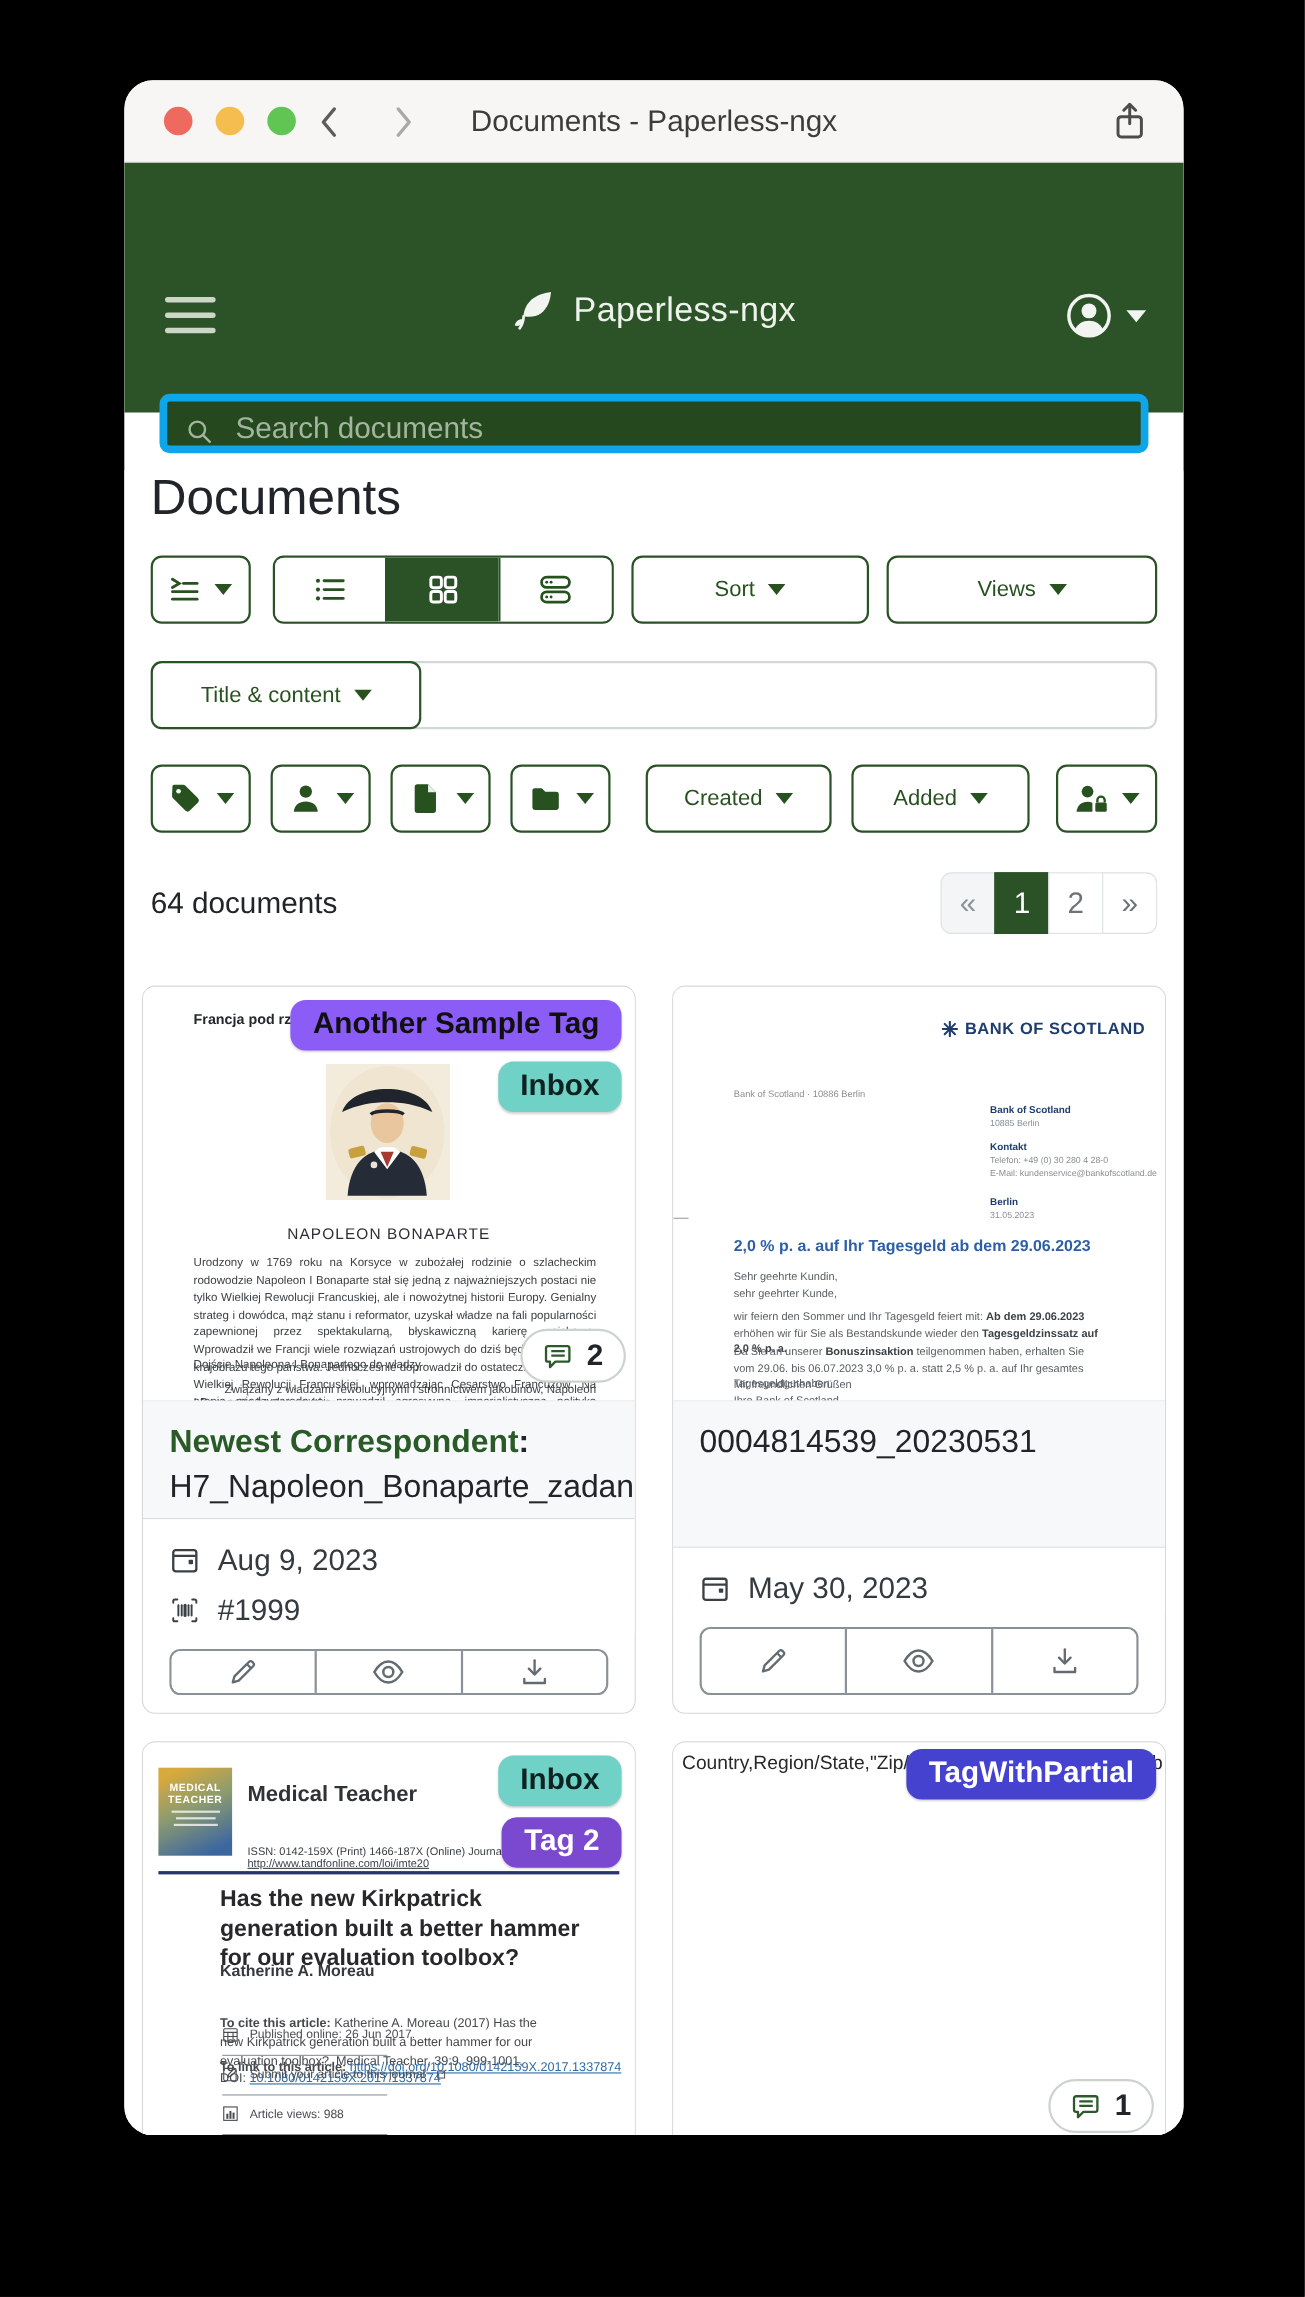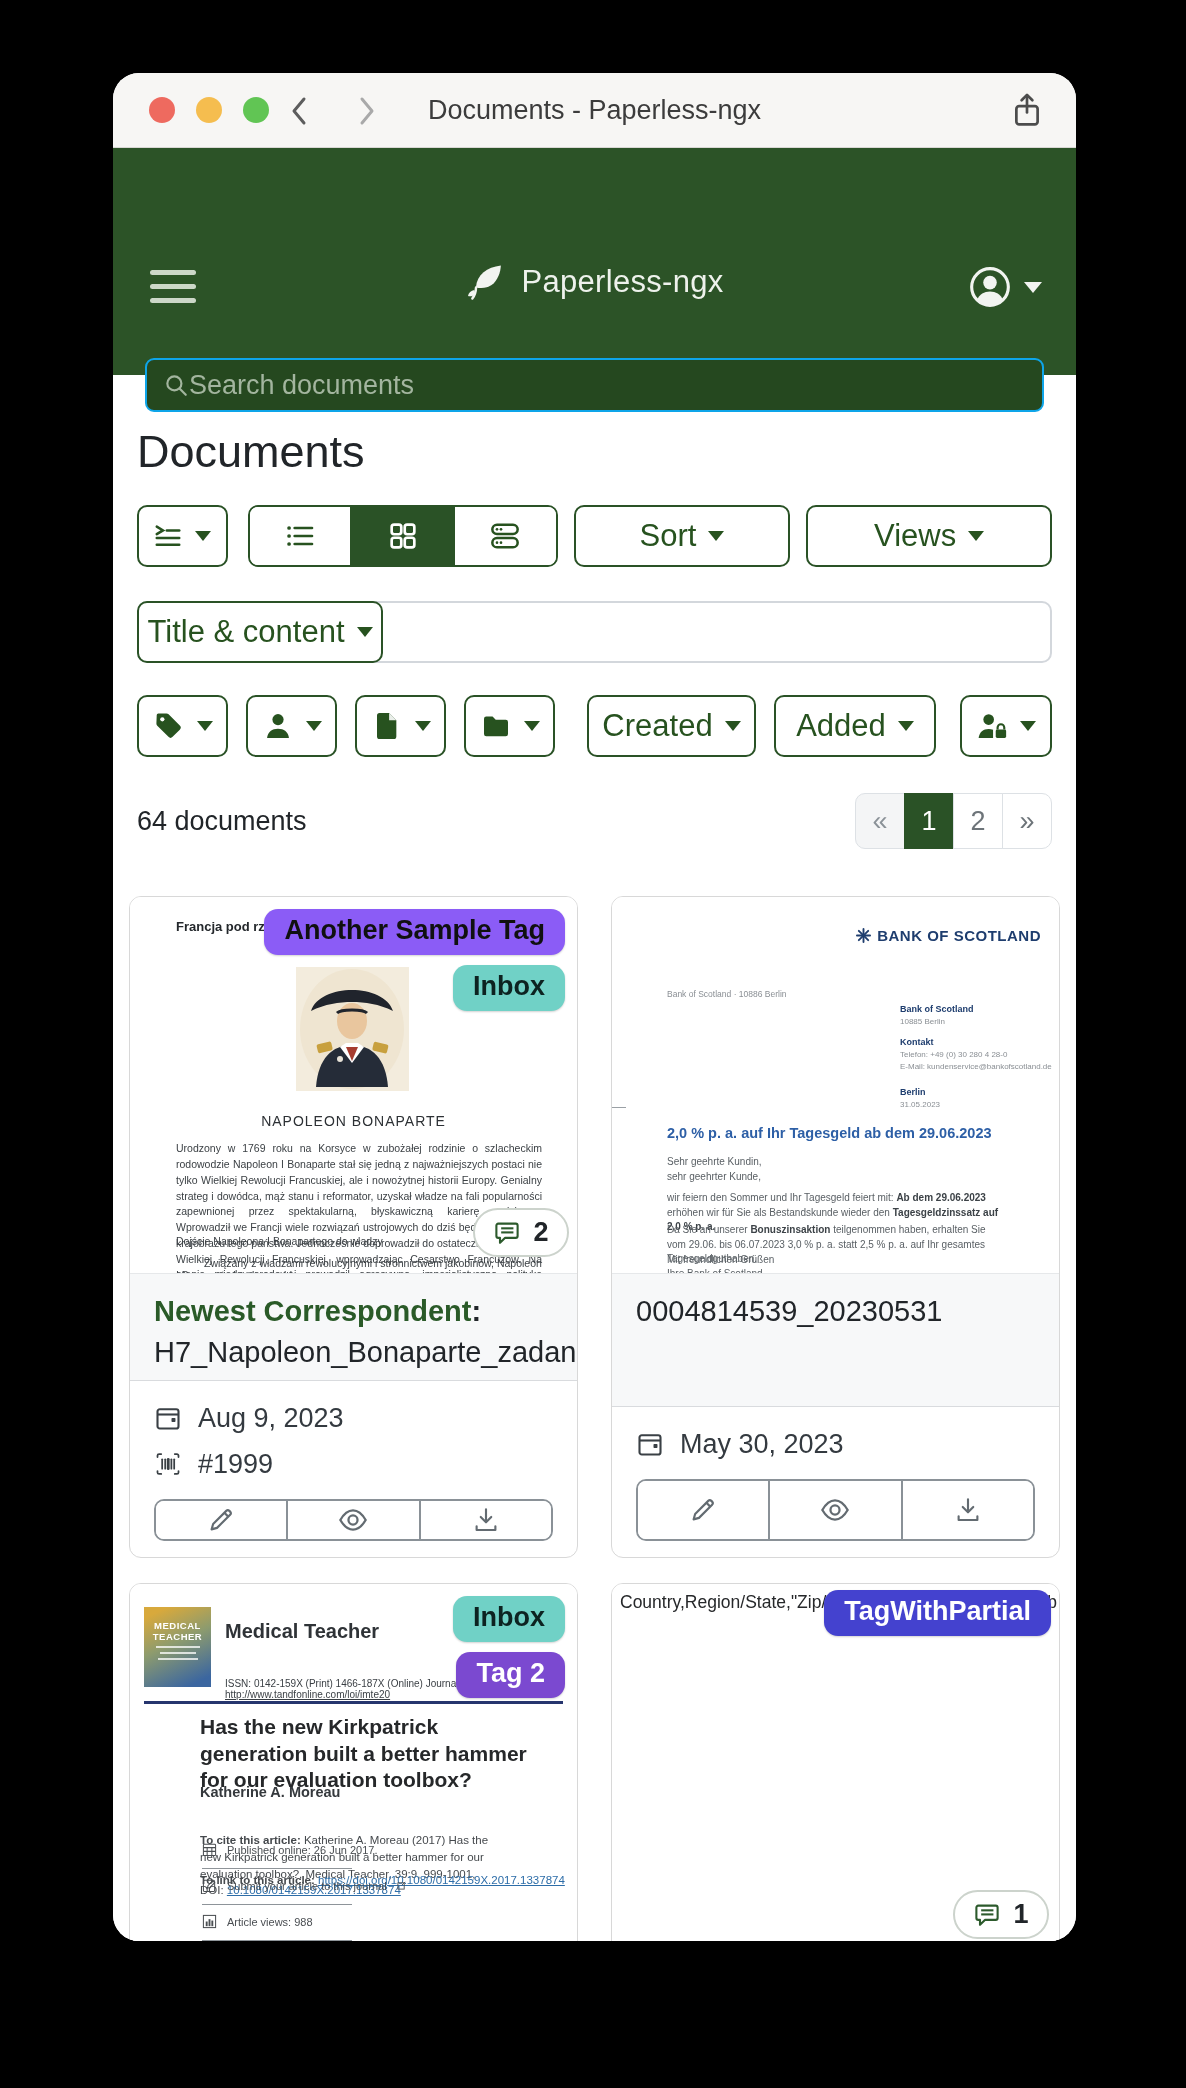--- a/index.html
+++ b/index.html
@@ -23,30 +23,30 @@
 
   
   .appbar { height:227px; background:#2c5327; position:relative; }
   .hamburger { position:absolute; left:37px; top:122px; width:46px; cursor:pointer; }
   .hamburger div { height:5px; background:#ccd7c8; border-radius:2.5px; margin-bottom:9px; }
   .brand { position:absolute; left:0; right:0; top:113px; display:flex; justify-content:center; align-items:center; gap:14px; }
   .brand-name { color:#eef2ec; font-size:31px; font-weight:500; letter-spacing:.3px; }
   .account { position:absolute; right:34px; top:117px; display:flex; align-items:center; gap:12px; color:#fff; }
   .caret-w { width:0; height:0; border-left:9px solid transparent; border-right:9px solid transparent; border-top:11px solid #f2f4f1; }
   .searchwrap { position:absolute; left:32px; right:32px; top:210px; height:54px;
-    background:#25481f; border:2px solid #0ea5e9; border-radius:9px; display:flex; align-items:center; padding:0 16px; gap:0; }
+    background:#25481f; border:7px solid #0ea5e9; border-radius:9px; display:flex; align-items:flex-end; padding:0 16px; gap:20px; }
   .searchwrap input { flex:1; background:transparent; border:none; outline:none; font-size:27px; color:#cdd9ca; font-family:inherit; }
   .searchwrap input::placeholder { color:#a3b59f; }
 
   
   .content { padding:0 24px; background:#fff; }
   h1.pagetitle { margin-top:53px; font-size:45px; font-weight:400; color:#212529; line-height:1.05; }
 
   .btn { border:2px solid #2a5226; border-radius:10px; background:#fff; color:#27521f;
-    display:flex; align-items:center; justify-content:center; gap:12px; font-size:31px; height:62px; cursor:pointer; }
+    display:flex; align-items:center; justify-content:center; gap:12px; font-size:20px; height:62px; cursor:pointer; }
   .caret-g { width:0; height:0; border-left:8px solid transparent; border-right:8px solid transparent; border-top:10px solid #27521f; }
 
   .toolbar { margin-top:30px; display:flex; height:62px; }
   .btn-select { width:91px; }
   .viewgroup { margin-left:20px; width:310px; display:flex; border:2px solid #2a5226; border-radius:10px; overflow:hidden; }
   .viewgroup .vbtn { flex:1; display:flex; align-items:center; justify-content:center; background:#fff; color:#27521f; cursor:pointer; }
   .viewgroup .vbtn + .vbtn { border-left:2px solid #2a5226; }
   .viewgroup .vbtn.active { background:#2a5226; color:#fff; }
   .btn-sort { margin-left:16px; width:217px; }
   .btn-views { margin-left:16px; width:246px; }

